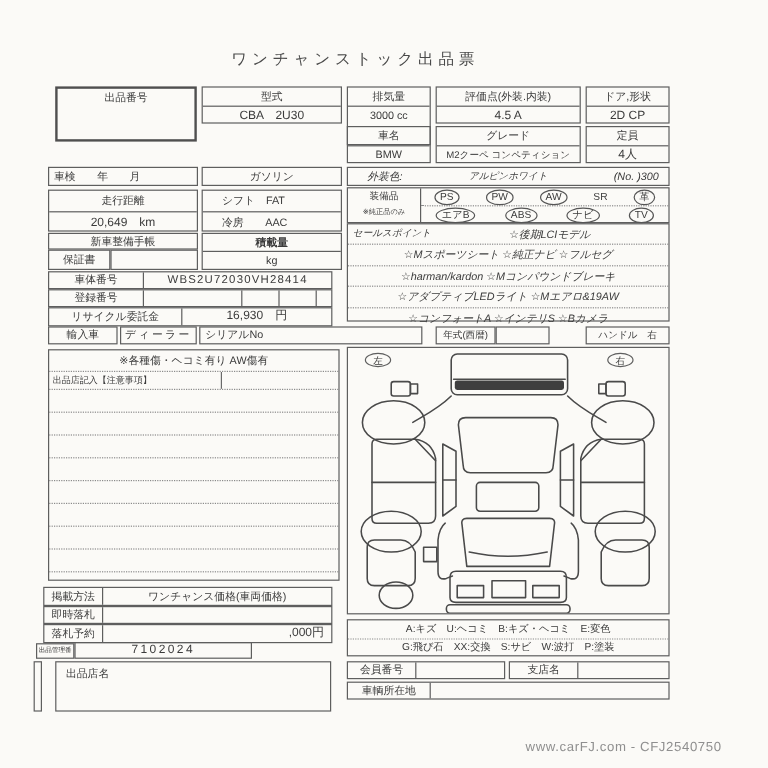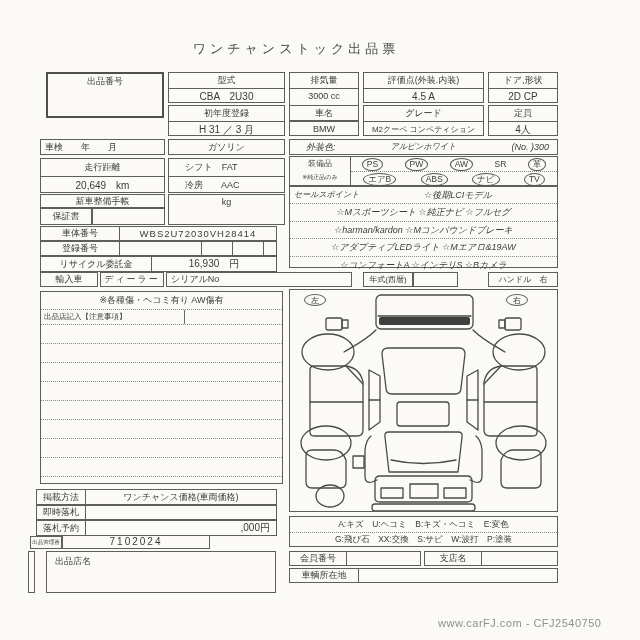--- a/index.html
+++ b/index.html
@@ -47,24 +47,20 @@
   </div>
   <div class="abs b cell2" style="left:363px;top:72px;width:121px;height:31px;">
     <div class="hd">評価点(外装.内装)</div>
     <div class="vl">4.5 A</div>
   </div>
   <div class="abs b cell2" style="left:488px;top:72px;width:70px;height:31px;">
     <div class="hd">ドア,形状</div>
     <div class="vl">2D CP</div>
   </div>
 
-  <div class="abs b cell2" style="left:168px;top:105px;width:117px;height:31px;">
-    <div class="hd">初年度登録</div>
-    <div class="vl">H 31 ／ 3 月</div>
-  </div>
   <div class="abs b cell2" style="left:289px;top:105px;width:70px;height:31px;">
     <div class="hd">車名</div>
     <div class="vl" style="font-size:9px;">BMW</div>
   </div>
   <div class="abs b cell2" style="left:363px;top:105px;width:121px;height:31px;">
     <div class="hd">グレード</div>
     <div class="vl" style="font-size:8px;">M2クーペ コンペティション</div>
   </div>
   <div class="abs b cell2" style="left:488px;top:105px;width:70px;height:31px;">
     <div class="hd">定員</div>
@@ -110,20 +106,21 @@
       </div>
     </div>
   </div>
 
   <div class="abs b" style="left:40px;top:194px;width:125px;height:14px;font-size:9px;text-align:center;line-height:12px;">新車整備手帳</div>
 
   <div class="abs b" style="left:40px;top:208px;width:52px;height:17px;font-size:9px;text-align:center;line-height:15px;">保証書</div>
   <div class="abs b" style="left:92px;top:208px;width:73px;height:17px;"></div>
 
   <div class="abs b" style="left:168px;top:194px;width:117px;height:31px;">
+    <div class="hd" style="height:14px;line-height:14px;font-weight:bold;">積載量</div>
     <div class="vl" style="height:15px;line-height:15px;font-size:9px;">kg</div>
   </div>
 
   <div class="abs b row" style="left:40px;top:226px;width:237px;height:15px;line-height:13px;">
     <span class="lab" style="width:78px;line-height:13px;">車体番号</span>
     <span class="fill" style="font-size:9.5px;text-align:center;letter-spacing:1px;">WBS2U72030VH28414</span>
   </div>
 
   <div class="abs b row" style="left:40px;top:241px;width:237px;height:15px;line-height:13px;">
     <span class="lab" style="width:78px;line-height:13px;">登録番号</span>

